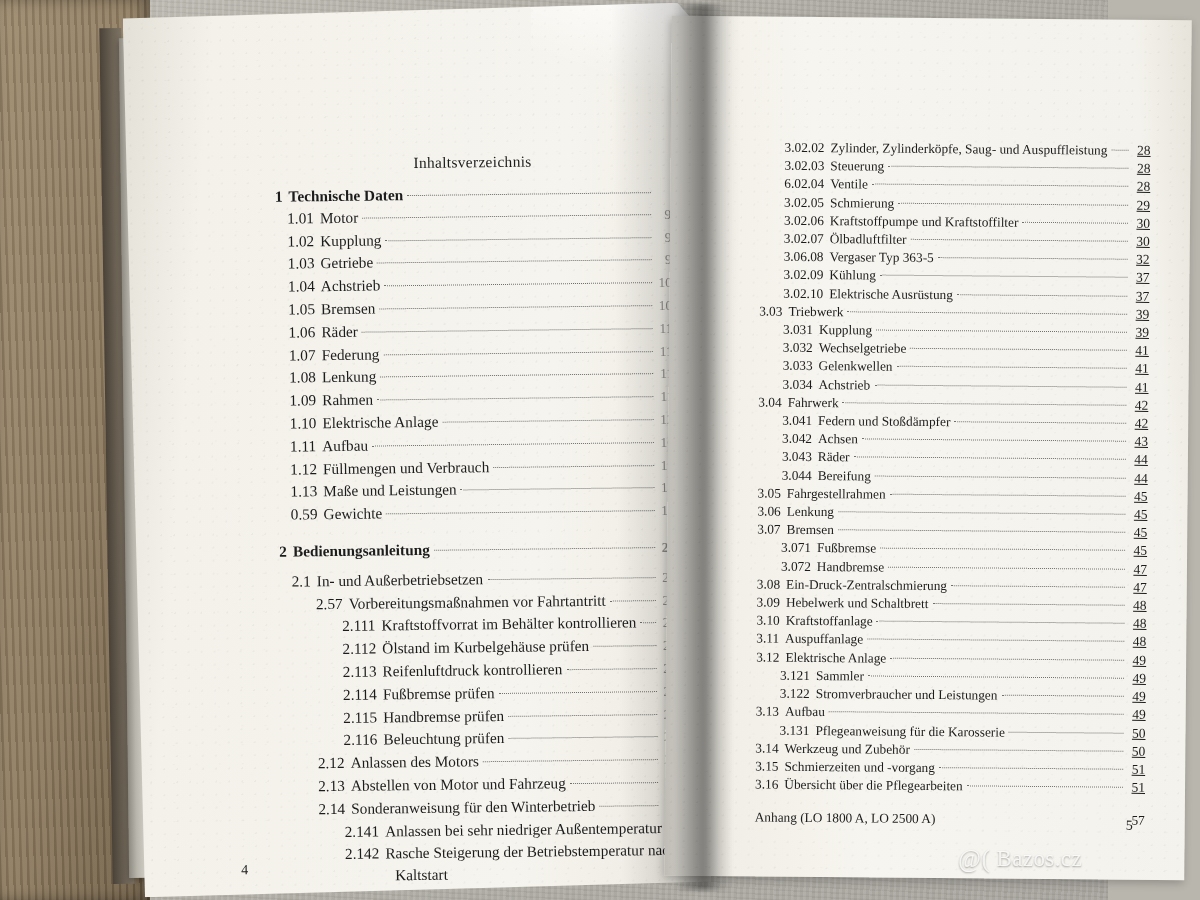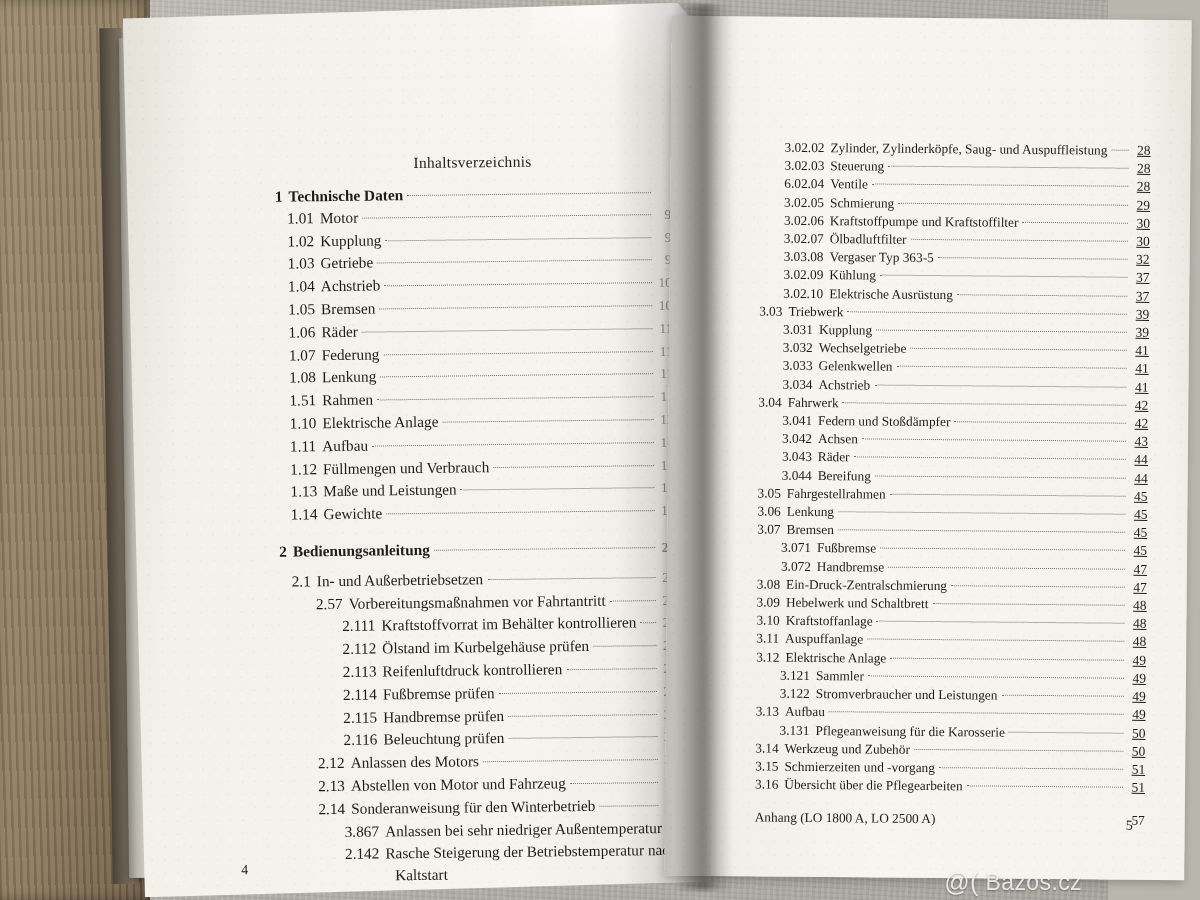--- a/index.html
+++ b/index.html
@@ -197,22 +197,22 @@
     position: absolute;
     font-size: 14px;
     color: #222;
   }
   .folio-left { left: 108px; bottom: 18px; }
   .folio-right { right: 52px; bottom: 46px; }
 
   
   .watermark {
     position: absolute;
-    right: 26px; bottom: 4px;
-    font-family: Liberation Sans, sans-serif;
+    right: 26px; bottom: 28px;
+    font-family: Liberation Serif, serif;
     font-size: 23px;
     color: rgba(255,255,255,0.82);
     text-shadow: 0 1px 2px rgba(0,0,0,0.35);
     letter-spacing: 0.4px;
   }
   .watermark .at {
     display: inline-block;
     font-size: 25px;
     transform: translateY(1px);
   }
@@ -309,21 +309,21 @@
                 <span class="leader"></span>
                 <span class="pg">11</span>
               </div>
               <div class="row ind1">
                 <span class="num">1.08</span>
                 <span class="label">Lenkung</span>
                 <span class="leader"></span>
                 <span class="pg">11</span>
               </div>
               <div class="row ind1">
-                <span class="num">1.51</span>
+                <span class="num">1.09</span>
                 <span class="label">Rahmen</span>
                 <span class="leader"></span>
                 <span class="pg">11</span>
               </div>
               <div class="row ind1">
                 <span class="num">1.10</span>
                 <span class="label">Elektrische Anlage</span>
                 <span class="leader"></span>
                 <span class="pg">12</span>
               </div>
@@ -339,21 +339,21 @@
                 <span class="leader"></span>
                 <span class="pg">16</span>
               </div>
               <div class="row ind1">
                 <span class="num">1.13</span>
                 <span class="label">Maße und Leistungen</span>
                 <span class="leader"></span>
                 <span class="pg">17</span>
               </div>
               <div class="row ind1">
-                <span class="num">1.14</span>
+                <span class="num">0.59</span>
                 <span class="label">Gewichte</span>
                 <span class="leader"></span>
                 <span class="pg">17</span>
               </div>
               <div class="sect-gap"></div>
               <div class="row ind0 bold">
                 <span class="num">2</span>
                 <span class="label">Bedienungsanleitung</span>
                 <span class="leader"></span>
                 <span class="pg">20</span>
@@ -419,21 +419,21 @@
                 <span class="leader"></span>
                 <span class="pg">23</span>
               </div>
               <div class="row ind2">
                 <span class="num">2.14</span>
                 <span class="label">Sonderanweisung für den Winterbetrieb</span>
                 <span class="leader"></span>
                 <span class="pg">23</span>
               </div>
               <div class="row ind3">
-                <span class="num">3.867</span>
+                <span class="num">2.141</span>
                 <span class="label">Anlassen bei sehr niedriger Außentemperatur</span>
                 <span class="leader"></span>
                 <span class="pg">23</span>
               </div>
               <div class="row ind3">
                 <span class="num">2.142</span>
                 <span class="label">Rasche Steigerung der Betriebstemperatur nach dem</span>
                 <span class="leader" style="border-bottom: 0px;"></span>
                 <span class="pg"></span>
               </div>
@@ -486,21 +486,21 @@
                 <span class="leader"></span>
                 <span class="pg">30</span>
               </div>
               <div class="row rind1">
                 <span class="num">3.02.07</span>
                 <span class="label">Ölbadluftfilter</span>
                 <span class="leader"></span>
                 <span class="pg">30</span>
               </div>
               <div class="row rind1">
-                <span class="num">3.03.08</span>
+                <span class="num">3.06.08</span>
                 <span class="label">Vergaser Typ 363-5</span>
                 <span class="leader"></span>
                 <span class="pg">32</span>
               </div>
               <div class="row rind1">
                 <span class="num">3.02.09</span>
                 <span class="label">Kühlung</span>
                 <span class="leader"></span>
                 <span class="pg">37</span>
               </div>

